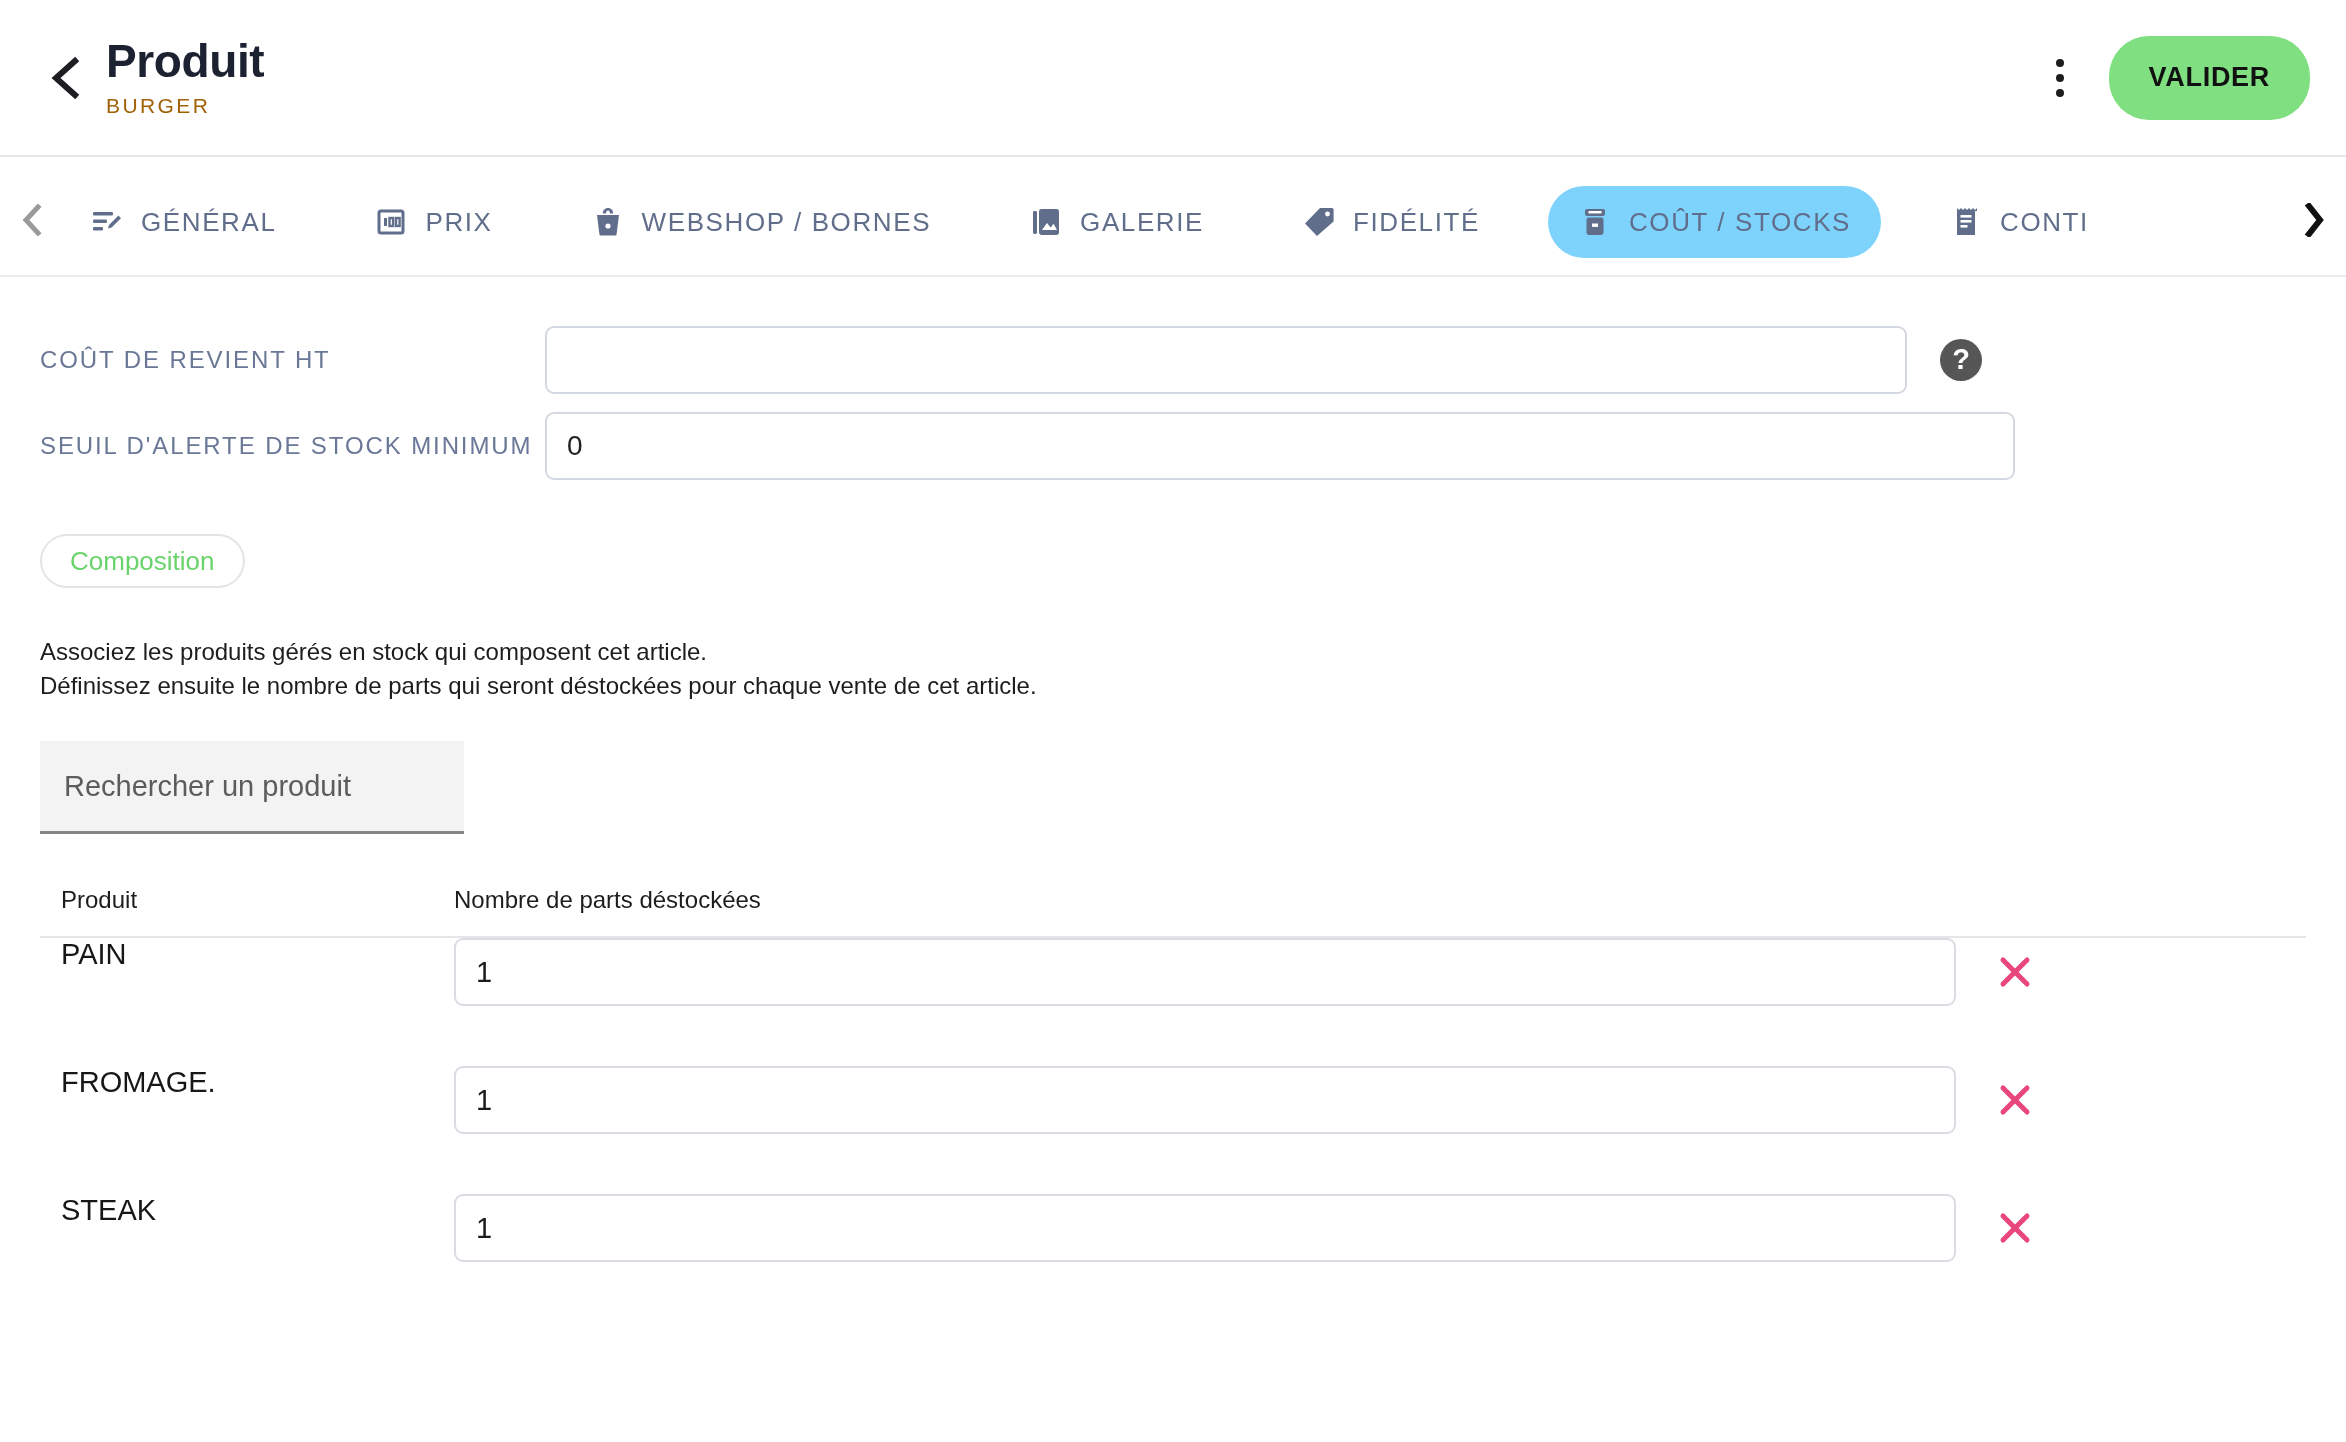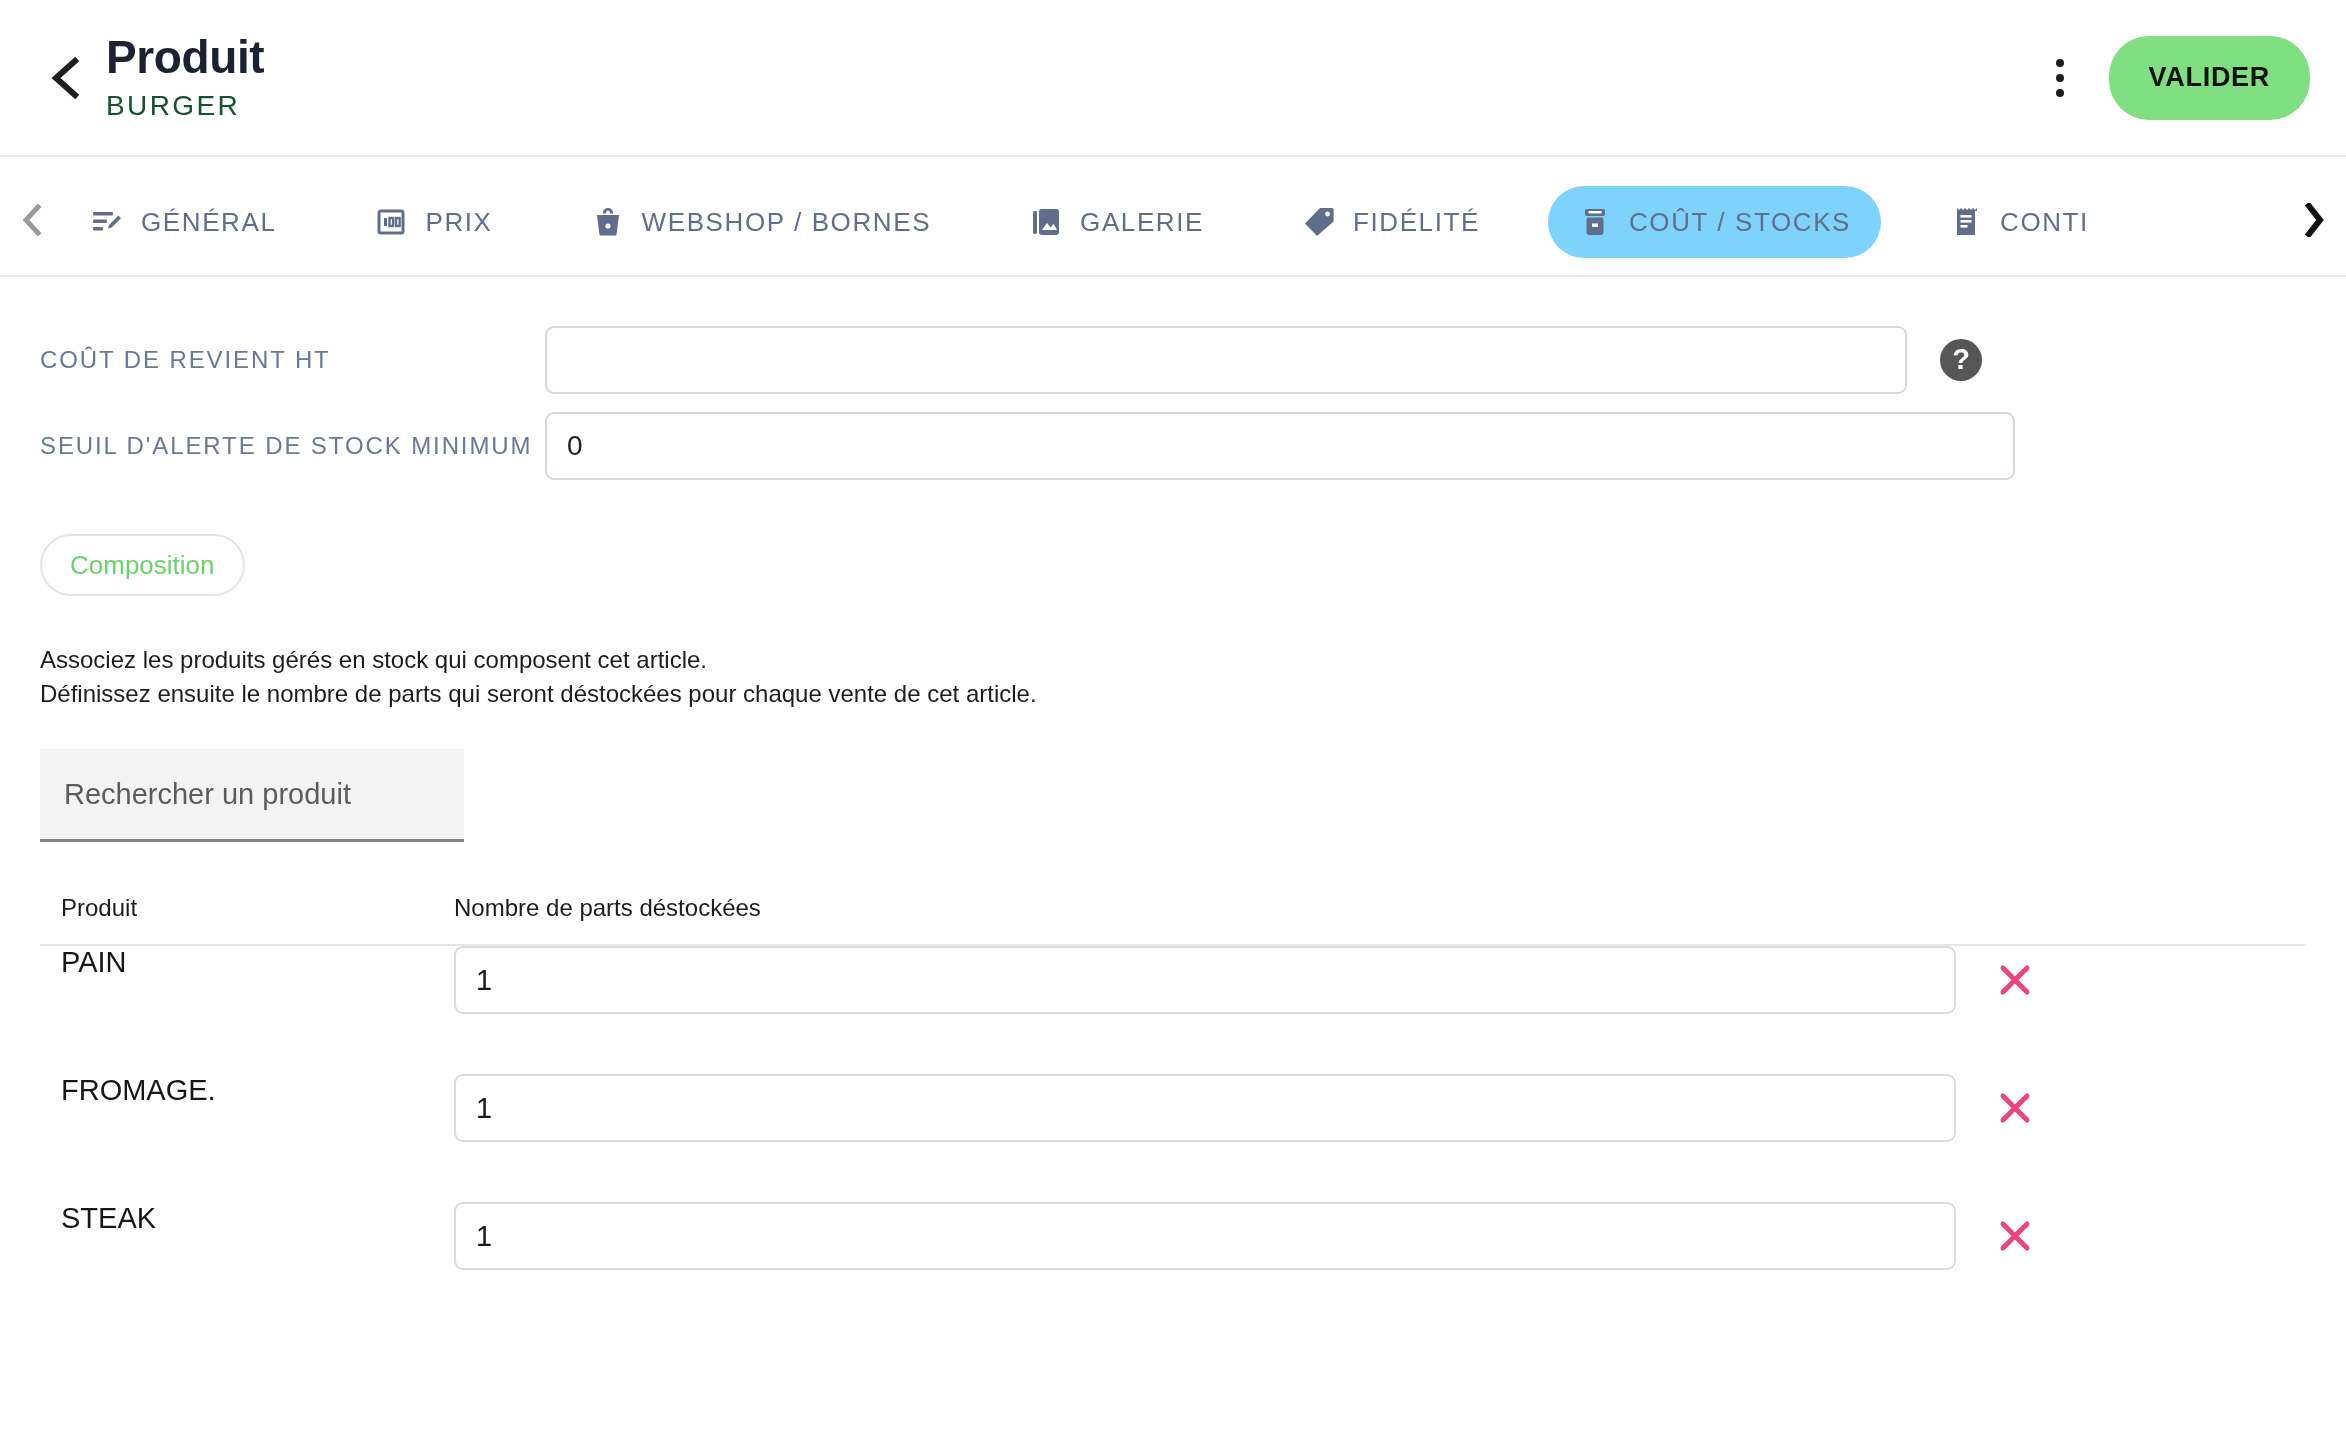--- a/index.html
+++ b/index.html
@@ -37,23 +37,23 @@
   .title-block { display: flex; flex-direction: column; justify-content: center; }
   .page-title {
     font-size: 46px;
     font-weight: 700;
     color: #1d2233;
     letter-spacing: -0.4px;
     line-height: 1.05;
     font-family: "Liberation Sans", sans-serif;
   }
   .page-subtitle {
-    font-size: 28px;
+    font-size: 21px;
     letter-spacing: 2.4px;
-    color: #14532d;
+    color: #a16207;
     margin-top: 9px;
     font-weight: 400;
   }
 
   .topbar-right {
     margin-left: auto;
     display: flex;
     align-items: center;
     padding-right: 36px;
   }
@@ -186,21 +186,21 @@
     line-height: 1;
     padding-bottom: 2px;
   }
 
   
   .chip-row { margin-top: 45px; }
   .chip {
     display: inline-flex;
     align-items: center;
     justify-content: center;
-    height: 62px;
+    height: 54px;
     padding: 8px 28px;
     border: 2px solid #e4e4e8;
     border-radius: 34px;
     color: #6bd36b;
     font-size: 26px;
     background: #ffffff;
     cursor: pointer;
     font-family: "Liberation Sans", sans-serif;
   }
 

